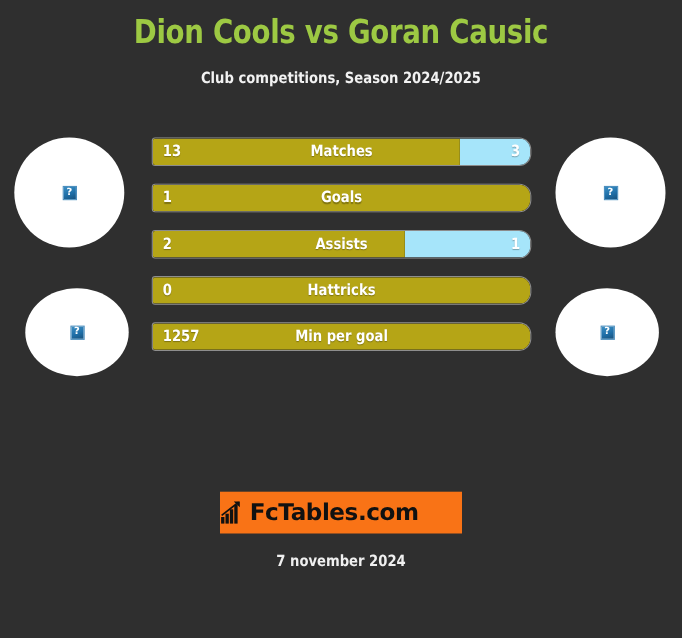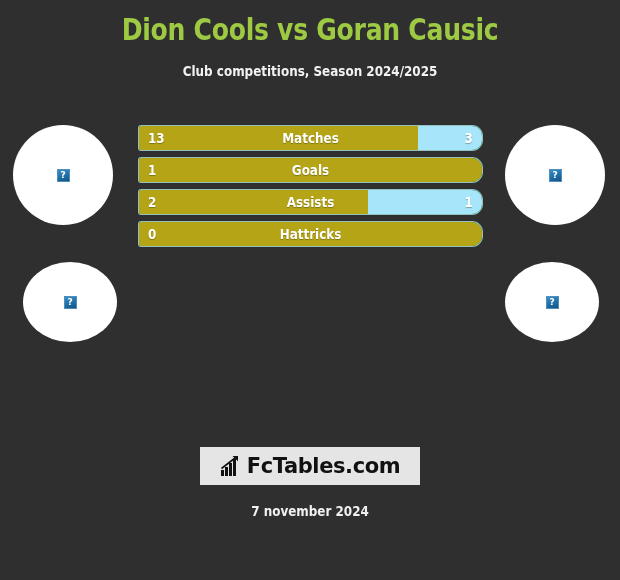--- a/index.html
+++ b/index.html
@@ -84,26 +84,26 @@
   
   .bars {
     position: absolute;
     left: 138px;
     top: 125px;
     width: 345px;
   }
   .bar-row {
     position: relative;
     height: 26px;
-    margin-bottom: 6px;
+    margin-bottom: 16px;
     border-radius: 3px 11px 11px 3px;
     overflow: hidden;
     border: 1px solid rgba(255,255,255,0.55);
     box-sizing: border-box;
-    background: #0f766e;
+    background: #000000;
   }
   .bar-fill-away {
     position: absolute;
     top: 0;
     right: 0;
     height: 100%;
     background: #A6E5FA;
   }
   .bar-fill-home {
     position: absolute;
@@ -144,24 +144,23 @@
     transform: scaleX(0.95);
   }
 
   
   .logo-box {
     position: absolute;
     left: 200px;
     top: 447px;
     width: 220px;
     height: 38px;
-    background: #e5e5e5;
-    display: flex;
-    align-items: center;
-    justify-content: center;
+    background: #f97316;
+    display: flex;
+    align-items: center;
     gap: 5px;
   }
   .logo-icon { display: block; }
   .logo-text {
     color: #111111;
     font-size: 21px;
     font-weight: bold;
     letter-spacing: -0.4px;
     font-family: "DejaVu Sans", sans-serif;
   }
@@ -226,20 +225,27 @@
           <span class="val-home">2</span>
           <span class="stat-label">Assists</span>
           <span class="val-away">1</span>
         </div>
       </div>
       <div class="bar-row">
         <div class="bar-fill-home" style="width: 100%; background: rgb(181, 165, 22);"></div>
         <div class="bar-text">
           <span class="val-home">0</span>
           <span class="stat-label">Hattricks</span>
+        </div>
+      </div>
+      <div class="bar-row">
+        <div class="bar-fill-home" style="width: 100%; background: rgb(181, 165, 22);"></div>
+        <div class="bar-text">
+          <span class="val-home">1257</span>
+          <span class="stat-label">Min per goal</span>
         </div>
       </div>
     </div>
 
   <div class="logo-box">
     <svg class="logo-icon" width="22" height="22" viewBox="0 0 22 22">
       <rect x="1" y="15" width="3" height="6" fill="#111111"></rect>
       <rect x="5" y="12" width="3" height="9" fill="#111111"></rect>
       <rect x="9" y="8" width="3" height="13" fill="#111111"></rect>
       <rect x="13" y="4" width="3" height="17" fill="#111111"></rect>

